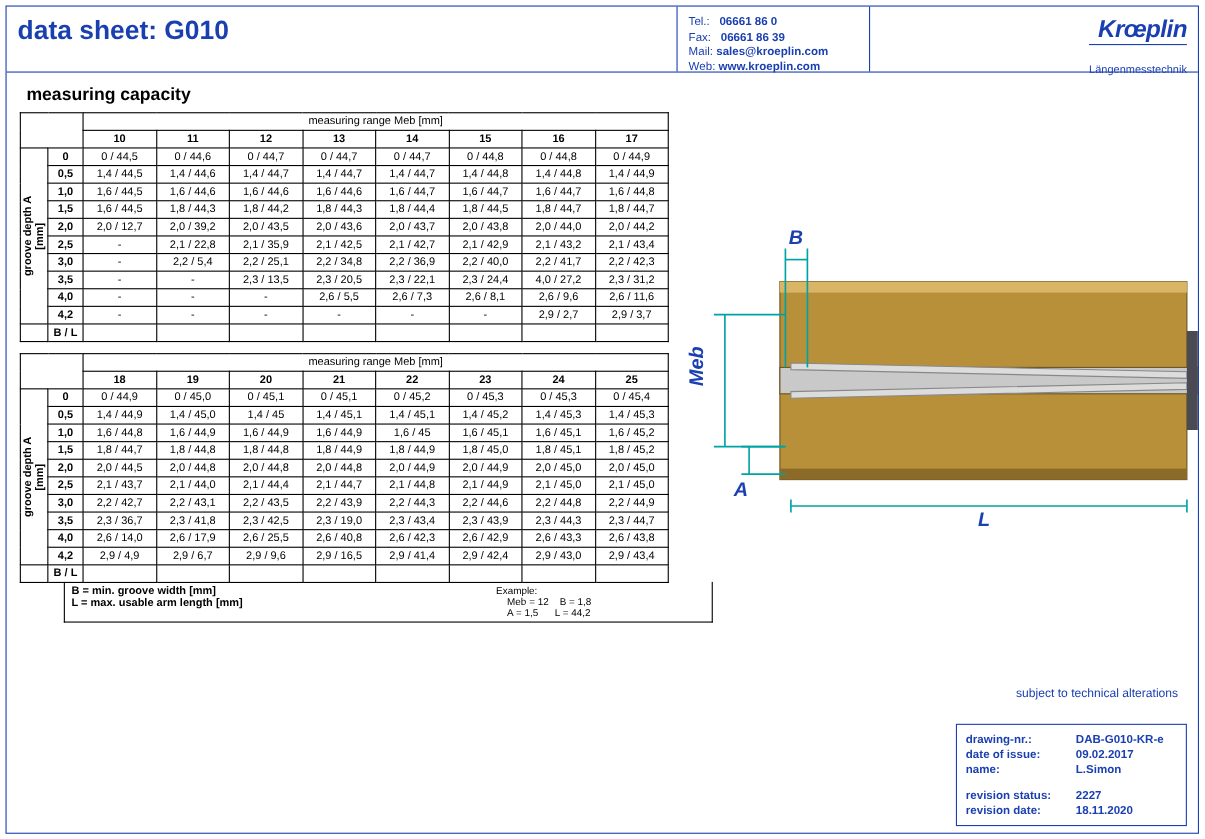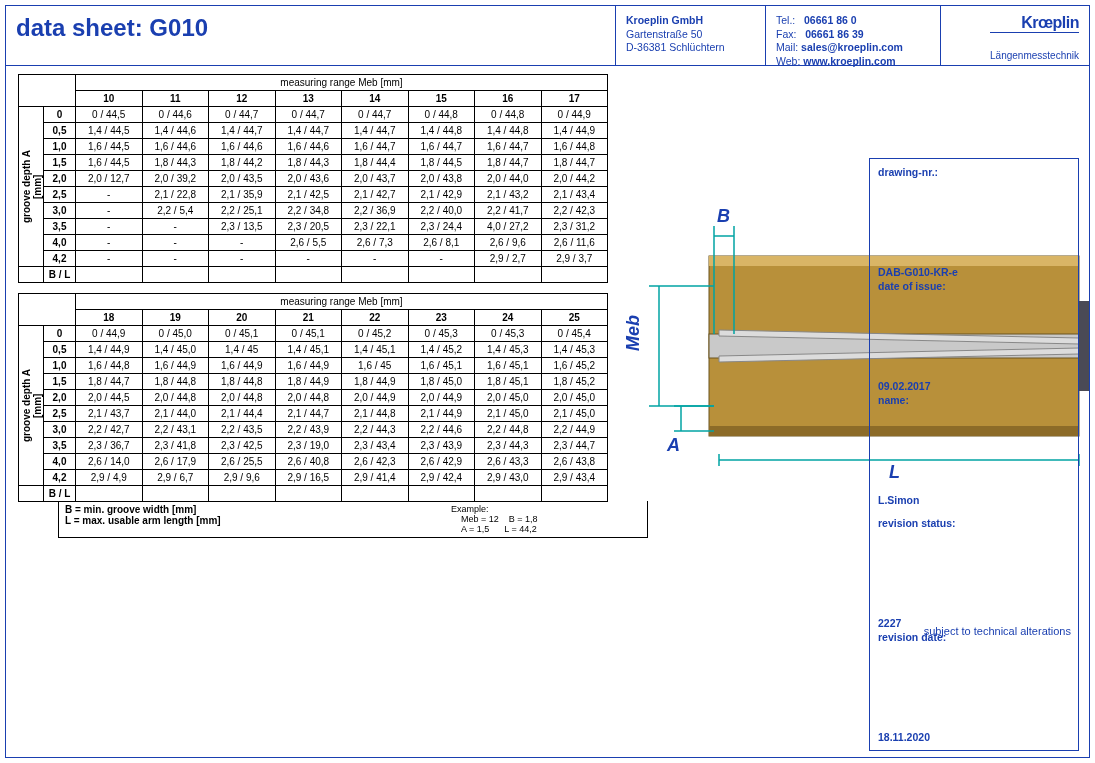--- a/index.html
+++ b/index.html
@@ -28,21 +28,21 @@
   .topbar > div { border-right: 1.5px solid #1a3fb0; padding: 8px 10px; }
   .topbar > div:last-child { border-right: none; }
   .title-cell { flex: 0 0 610px; display: flex; }
   .title-cell .ds {
     color: #1a3fb0; font-size: 24px; font-weight: bold;
   }
   .addr-cell { flex: 0 0 150px; color: #1a3fb0; font-size: 10.5px; line-height: 1.3; }
   .contact-cell { flex: 0 0 175px; color: #1a3fb0; font-size: 10.5px; line-height: 1.3; }
   .contact-cell b, .addr-cell b { font-weight: bold; }
   .logo-cell { flex: 1 1 auto; text-align: right; color: #1a3fb0; }
-  .logo-cell .logo { font-size: 16px; letter-spacing: -0.5px; font-weight: 600; }
+  .logo-cell .logo { font-size: 22px; font-style: italic; letter-spacing: -0.5px; font-weight: 600; }
   .logo-cell .sub { font-size: 10px; border-top: 1px solid #1a3fb0; display: inline-block; padding-top: 17px;}
 
   
   .body {
     position: absolute;
     top: 60px; left: 0; right: 0; bottom: 0;
     padding: 8px 12px;
   }
   .section-title { font-size: 16px; font-weight: bold; margin: 4px 0 6px 6px; }
 
@@ -102,52 +102,48 @@
   .drawbox {
     position: absolute;
     right: 10px; bottom: 6px;
     width: 210px;
     border: 1.5px solid #1a3fb0;
     color: #1a3fb0;
     font-size: 10.5px;
     padding: 6px 8px;
     line-height: 1.35;
   }
-  .drawbox .row { display: flex; flex-direction: column; }
+  .drawbox .row { display: flex; }
   .drawbox .lbl { flex: 0 0 100px; font-weight: bold; }
   .drawbox .val { font-weight: bold; }
   .drawbox .gap { height: 8px; }
 </style>
 </head>
 <body>
 
 <div class="frame">
 
   <div class="topbar">
     <div class="title-cell">
       <span class="ds">data sheet:  G010</span>
-    </div>
-    <div class="addr-cell">
-      <b>Kroeplin GmbH</b><br>
-      <span>Gartenstraße 50</span><br>
-      <span>D-36381 Schlüchtern</span>
     </div>
     <div class="contact-cell">
       <span>Tel.:</span>&nbsp;&nbsp;&nbsp;<b>06661 86 0</b><br>
       <span>Fax:</span>&nbsp;&nbsp;&nbsp;<b>06661 86 39</b><br>
       <span>Mail:</span>&nbsp;<b>sales@kroeplin.com</b><br>
       <span>Web:</span>&nbsp;<b>www.kroeplin.com</b>
     </div>
     <div class="logo-cell">
       <div class="logo">Krœplin</div>
       <div class="sub">Längenmesstechnik</div>
     </div>
   </div>
 
   <div class="body">
+    <div class="section-title">measuring capacity</div>
 
     <div class="tables">
 
       <table class="cap">
         <tbody>
             <tr>
           <th rowspan="2" style="border:none"></th>
           <th rowspan="2" style="border:none"></th>
           <th colspan="8">measuring range Meb [mm]</th>
         </tr>

